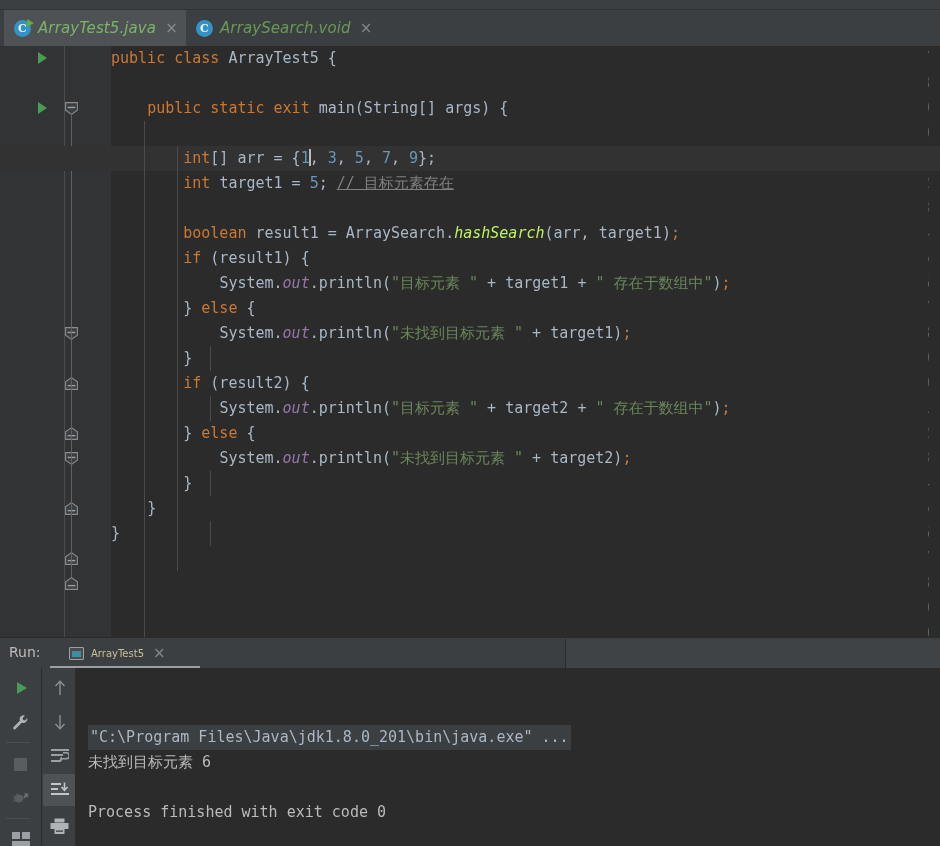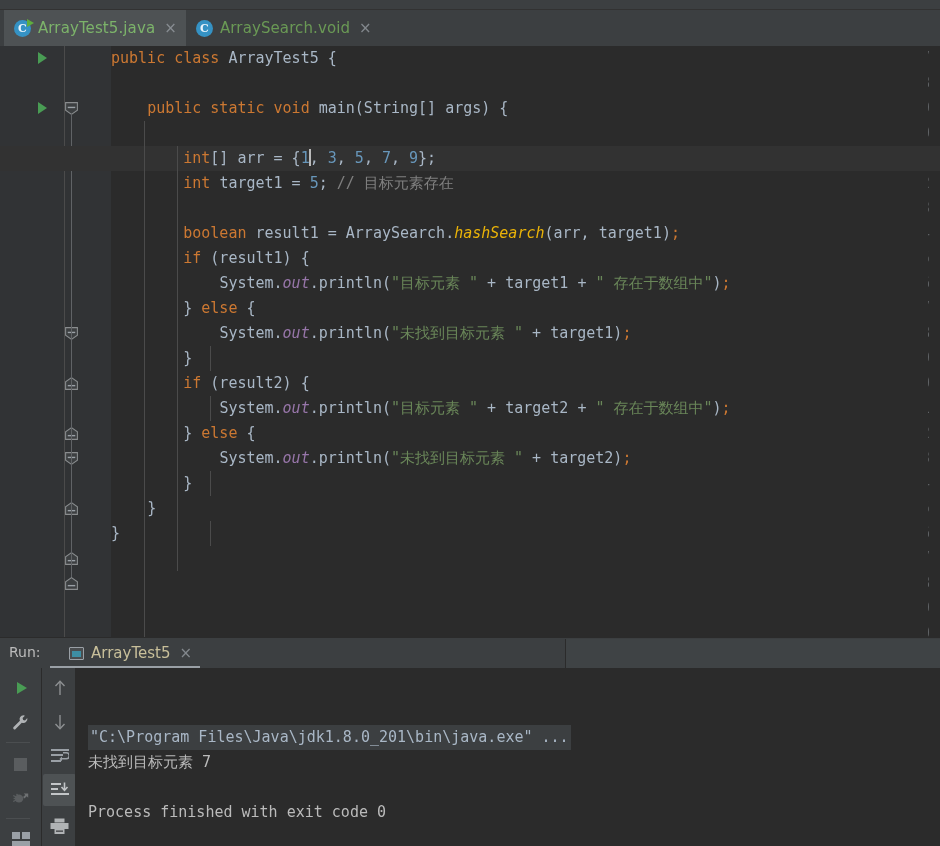--- a/index.html
+++ b/index.html
@@ -26,21 +26,21 @@
   .tab {
     position: absolute; top: 0; height: 36px;
     display: flex; align-items: center; gap: 7px;
     padding: 0 9px 0 10px;
     font-size: 15px;
     white-space: nowrap;
     cursor: default;
   }
   .tab.active { background: #4e5254; left: 4px; }
   .tab.inactive { background: #3c3f41; }
-  .tab .tab-label { color: #6a9955; letter-spacing: .1px; }
+  .tab .tab-label { color: #6a9955; letter-spacing: .1px; font-style: italic; }
   .tab.active .tab-label { color: #7cb36a; }
   .tab-underline {
     position: absolute; left: 4px; top: 42px; width: 182px; height: 3px;
     background: #3d86c9;
   }
   .tab-close {
     color: #9aa0a6; font-size: 15px; line-height: 1; opacity: .75;
     margin-left: 2px;
   }
   .cls-icon { position: relative; width: 17px; height: 17px; flex: 0 0 17px; }
@@ -106,23 +106,23 @@
     position: absolute; left: 64px; width: 15px; height: 15px; margin-top: 5px;
   }
   .fold-line { position: absolute; left: 71px; width: 1px; background: #606366; }
   .indent-guide { position: absolute; width: 1px; background: #4b4b4b; }
 
   
   .kw   { color: #cc7832; }
   .txt  { color: #a9b7c6; }
   .num  { color: #6897bb; }
   .str  { color: #6a8759; }
-  .cmt  { color: #808080; }
+  .cmt  { color: #808080; text-decoration: underline; }
   .sfld { color: #9876aa; font-style: italic; }
-  .stm  { color: #eab308; font-style: italic; }
+  .stm  { color: #bef264; font-style: italic; }
   .caret {
     display: inline-block; width: 0; border-left: 2px solid #bbbbbb;
     height: 17px; vertical-align: -3px; margin: 0 -1px;
   }
 
   
   .runwin {
     position: absolute; left: 0; top: 637px; width: 940px; height: 209px;
     background: #3c3f41;
   }
@@ -131,21 +131,21 @@
     background: #3c3f41; border-top: 1px solid #2b2b2b;
   }
   .run-label {
     position: absolute; left: 9px; top: 6px;
     font-size: 14px; color: #bbbbbb;
   }
   .run-tab {
     position: absolute; left: 61px; top: 0; height: 30px;
     display: flex; align-items: center; gap: 7px; padding: 0 8px;
   }
-  .run-tab-name { font-size: 15px; color: #c8bf9a; }
+  .run-tab-name { font-size: 10px; color: #c8bf9a; }
   .run-tab-underline {
     position: absolute; left: 50px; top: 28px; width: 150px; height: 2px;
     background: #9aa0a6;
   }
   .console-ico {
     position: relative; width: 15px; height: 13px; flex: 0 0 15px;
     border: 1px solid #9aa0a6; border-radius: 1px; background: #4a4d4f;
   }
   .console-ico::after {
     content: ""; position: absolute; left: 2px; top: 3px; right: 2px; bottom: 2px;
@@ -296,21 +296,21 @@
         <div class="fold-line" style="top: 68px; height: 463px;"></div>
         <div class="fold-line" style="top: 293px; height: 38px;"></div>
         <div class="fold-line" style="top: 343px; height: 38px;"></div>
         <div class="fold-line" style="top: 418px; height: 38px;"></div>
         <div class="fold-line" style="top: 468px; height: 38px;"></div>
       </div>
     <div class="code-area">
       <div id="code-rows">
           <div class="row"><span class="kw">public </span><span class="kw">class </span><span class="txt">ArrayTest5 {</span></div>
           <div class="row"><span> </span></div>
-          <div class="row"><span class="txt">    </span><span class="kw">public static void </span><span class="txt">main(String[] args) {</span></div>
+          <div class="row"><span class="txt">    </span><span class="kw">public static exit </span><span class="txt">main(String[] args) {</span></div>
           <div class="row"><span> </span></div>
           <div class="row current"><span class="txt">        </span><span class="kw">int</span><span class="txt">[] arr = {</span><span class="num">1</span><span class="caret"></span><span class="txt">, </span><span class="num">3</span><span class="txt">, </span><span class="num">5</span><span class="txt">, </span><span class="num">7</span><span class="txt">, </span><span class="num">9</span><span class="txt">};</span></div>
           <div class="row"><span class="txt">        </span><span class="kw">int </span><span class="txt">target1 = </span><span class="num">5</span><span class="txt">; </span><span class="cmt">// 目标元素存在</span></div>
           <div class="row"><span> </span></div>
           <div class="row"><span class="txt">        </span><span class="kw">boolean </span><span class="txt">result1 = ArraySearch.</span><span class="stm">hashSearch</span><span class="txt">(arr, target1)</span><span class="kw">;</span></div>
           <div class="row"><span class="txt">        </span><span class="kw">if </span><span class="txt">(result1) {</span></div>
           <div class="row"><span class="txt">            </span><span class="txt">System.</span><span class="sfld">out</span><span class="txt">.println(</span><span class="str">"目标元素 "</span><span class="txt"> + target1 + </span><span class="str">" 存在于数组中"</span><span class="txt">)</span><span class="kw">;</span></div>
           <div class="row"><span class="txt">        </span><span class="txt">} </span><span class="kw">else </span><span class="txt">{</span></div>
           <div class="row"><span class="txt">            </span><span class="txt">System.</span><span class="sfld">out</span><span class="txt">.println(</span><span class="str">"未找到目标元素 "</span><span class="txt"> + target1)</span><span class="kw">;</span></div>
           <div class="row"><span class="txt">        </span><span class="txt">}</span></div>
@@ -427,17 +427,17 @@
           <svg width="19" height="17" viewBox="0 0 19 17">
             <rect x="4.5" y="0.5" width="10" height="4" fill="#b0b3b5"></rect>
             <rect x="0.5" y="5" width="18" height="6" fill="#b0b3b5"></rect>
             <rect x="4.5" y="11" width="10" height="5" fill="#b0b3b5"></rect>
             <rect x="6" y="12.5" width="7" height="1.3" fill="#3c3f41"></rect>
           </svg>
         </div>
       </div>
 
       <div class="console">
-        <div id="console-lines"><div><span class="cmdline">"C:\Program Files\Java\jdk1.8.0_201\bin\java.exe" ...</span></div><div class="sys-out">未找到目标元素 7</div><div class="sys-out"> </div><div class="sys-out">Process finished with exit code 0</div></div>
+        <div id="console-lines"><div><span class="cmdline">"C:\Program Files\Java\jdk1.8.0_201\bin\java.exe" ...</span></div><div class="sys-out">未找到目标元素 6</div><div class="sys-out"> </div><div class="sys-out">Process finished with exit code 0</div></div>
       </div>
     </div>
   </div>
 </div>
 
 </body></html>

